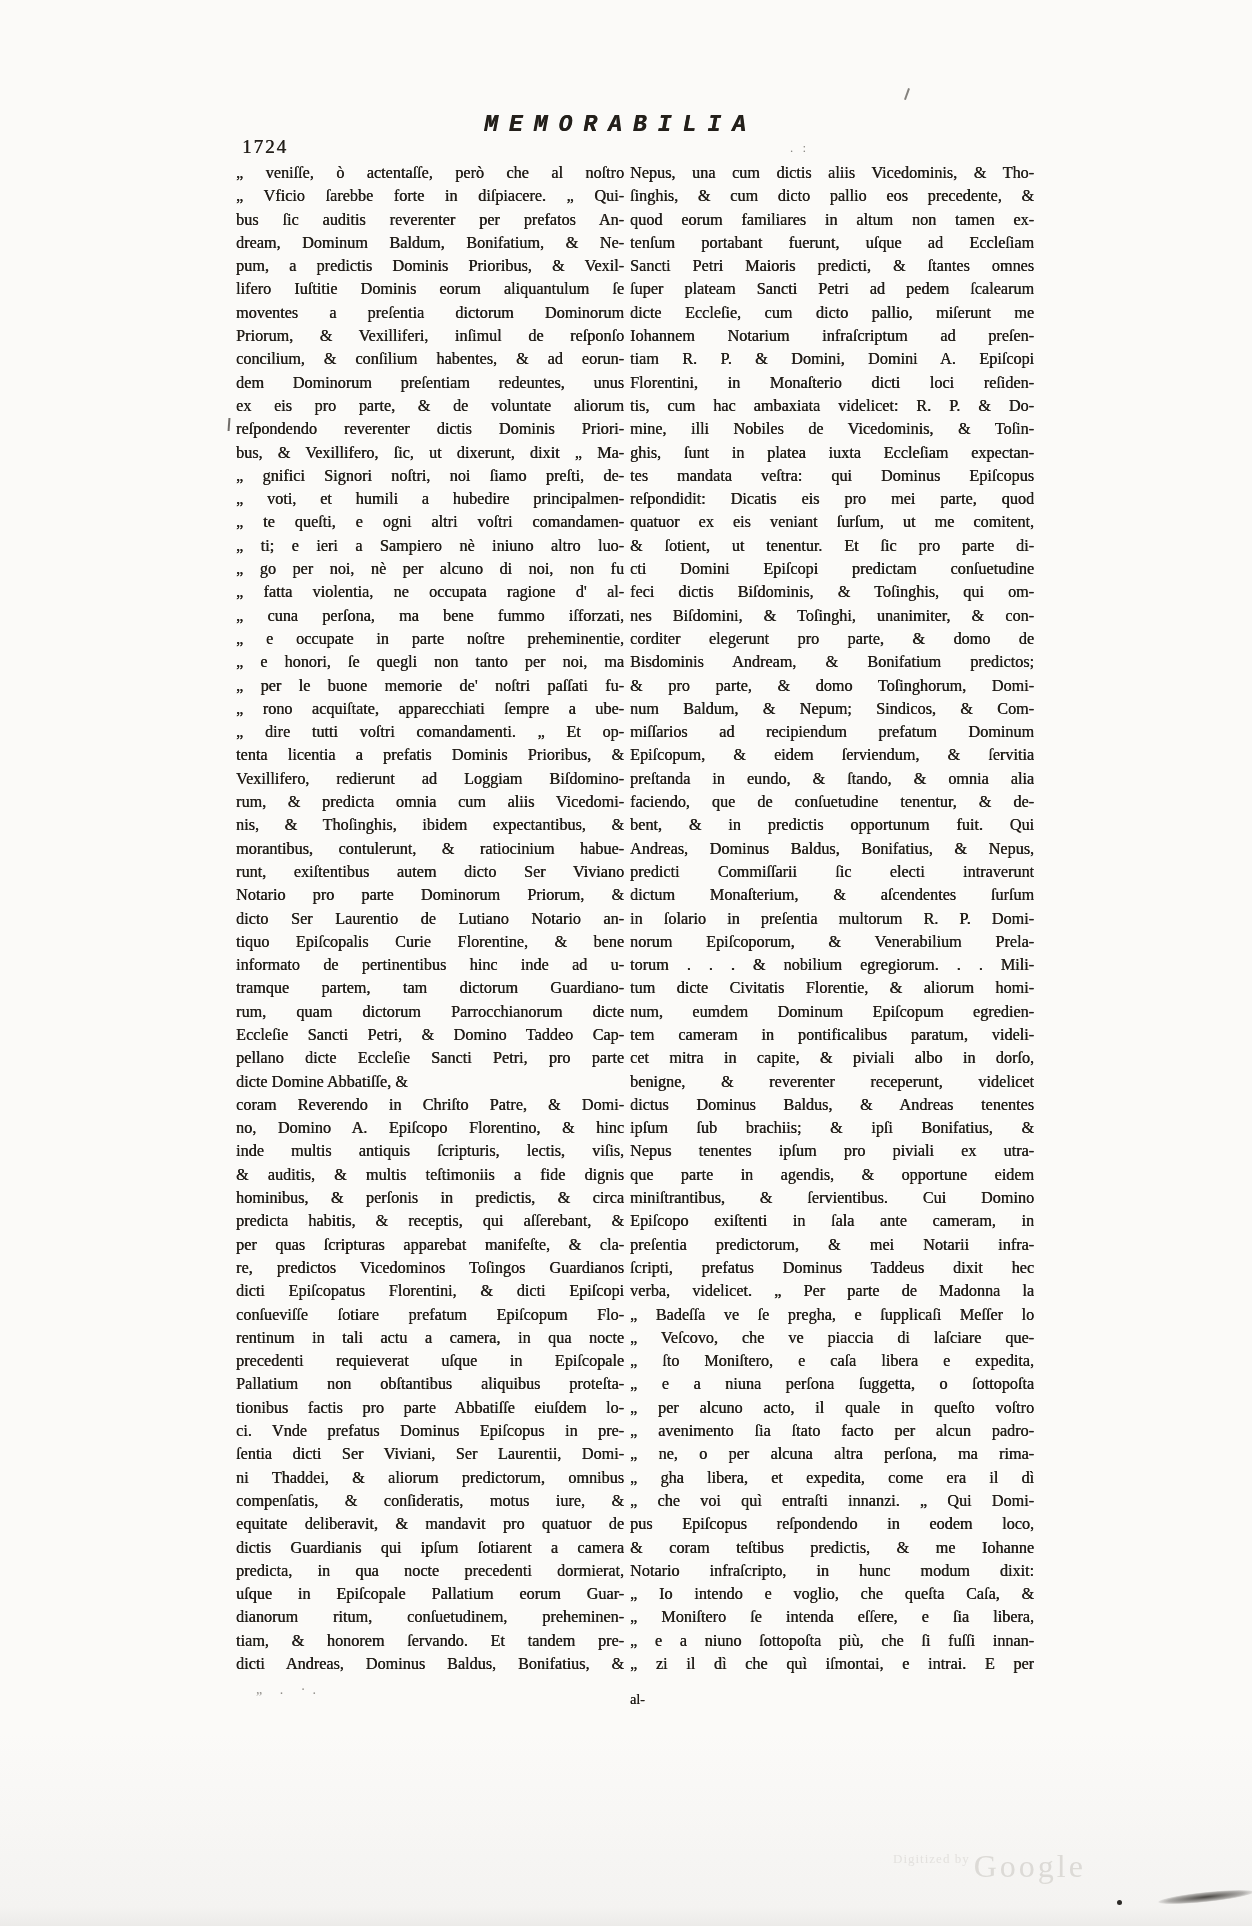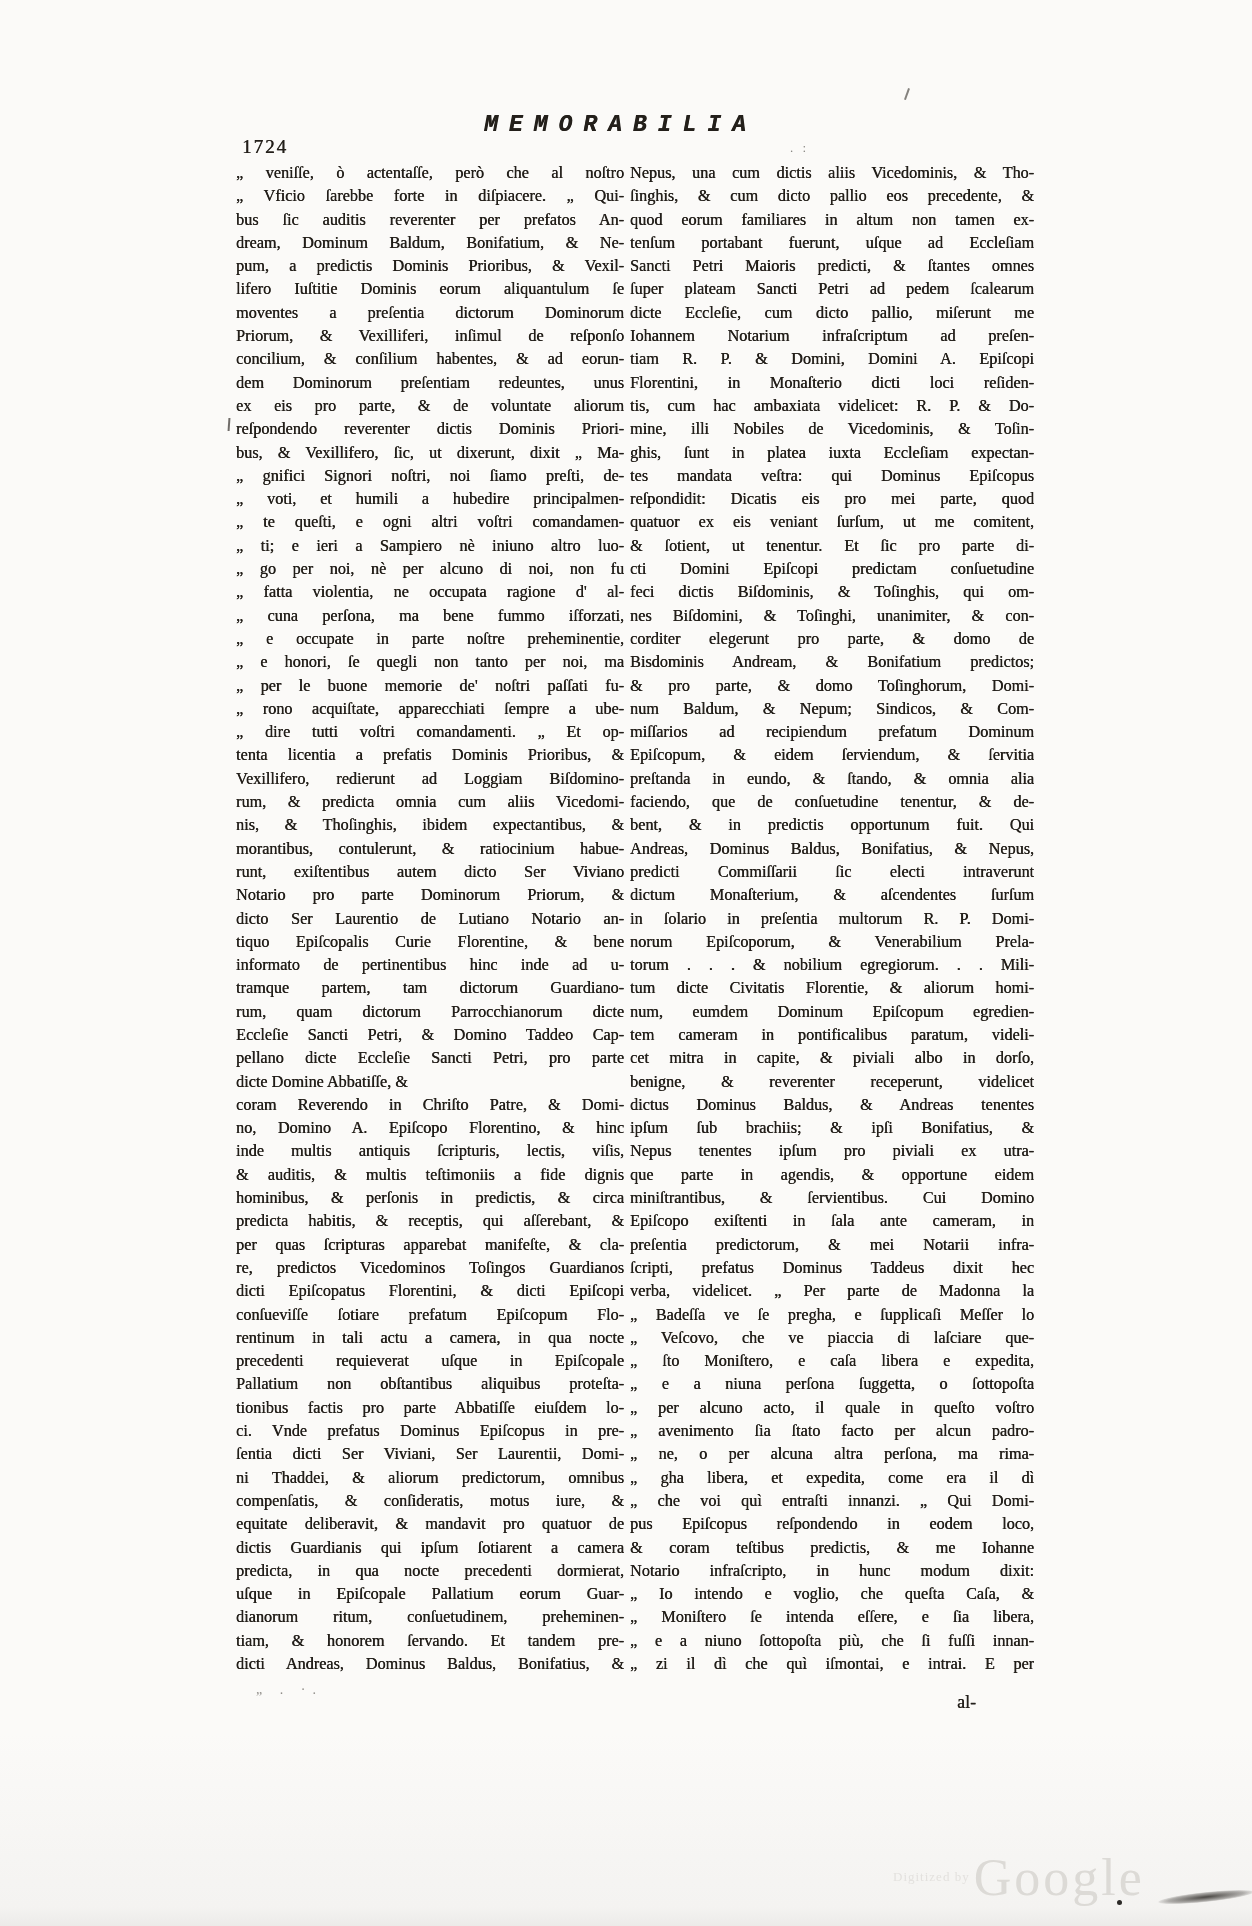--- a/index.html
+++ b/index.html
@@ -33,35 +33,35 @@
   .col-right{left:630px;width:404px;}
   .line{
     height:23.3px;line-height:23.3px;font-size:16.2px;
     text-align:justify;text-align-last:justify;
     overflow:hidden;white-space:nowrap;
     text-shadow:0.35px 0 currentColor;
   }
   .line.short{text-align-last:left;font-family:Liberation Serif, serif;}
   .catchword{
     position:absolute;top:1692px;left:630px;width:346px;
-    text-align:right;font-size:18px;
+    text-align:left;font-size:14px;
     text-shadow:0.35px 0 currentColor;
   }
   .foot-marks{
     position:absolute;left:256px;top:1682px;
     font-size:14px;letter-spacing:7px;color:rgba(35,31,26,0.5);
   }
   .watermark{
     position:absolute;left:893px;top:1848px;
     white-space:nowrap;color:#dddbd8;
     user-select:none;
   }
   .wm-pre{font-size:13px;color:#e3e1de;letter-spacing:1px;vertical-align:14px;}
   .wm-brand{
-    font-size:52px;letter-spacing:3px;color:#dcdad6;
+    font-size:32px;letter-spacing:3px;color:#dcdad6;
     font-family:"Liberation Serif",serif;
     text-align:center;
   }
   
   .artifact{position:absolute;}
   .ink-dot{left:1117px;top:1900px;width:5px;height:5px;border-radius:50%;background:#2c2a27;}
   .corner-smear{
     left:1158px;top:1892px;width:96px;height:10px;border-radius:50%;
     background:radial-gradient(ellipse at center,rgba(45,42,38,0.85) 0%,rgba(45,42,38,0.35) 55%,transparent 75%);
     transform:rotate(-6deg);

